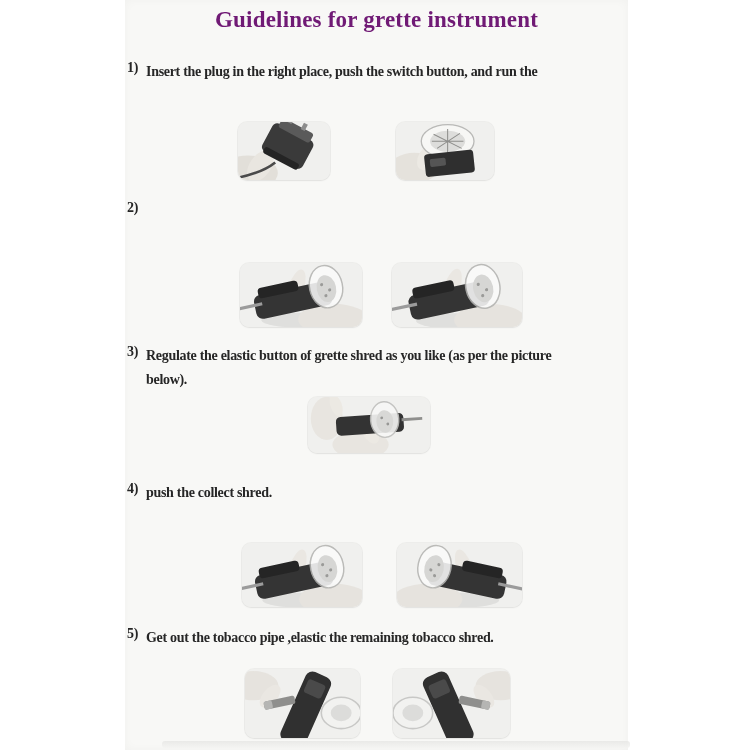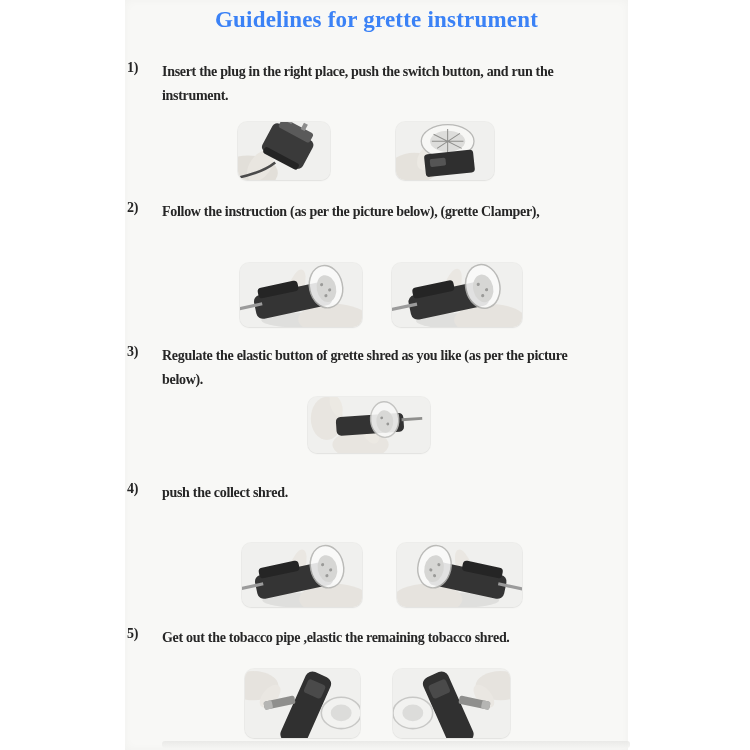--- a/index.html
+++ b/index.html
@@ -8,30 +8,30 @@
     background:#ffffff; overflow:hidden;
     font-family:"Liberation Serif", serif;
   }
   .paper {
     position:absolute; left:125px; top:0; width:503px; height:750px;
     background:#f8f8f6;
     box-shadow: inset 0 0 10px rgba(0,0,0,0.03);
   }
   .title {
     position:absolute; left:125px; top:7px; width:503px;
-    text-align:center; font-size:23px; font-weight:700; color:#3b82f6;
+    text-align:center; font-size:23px; font-weight:700; color:#701a75;
     letter-spacing:0.2px;
   }
   .step {
     position:absolute; left:127px; display:flex; color:#262626;
     font-size:14px; font-weight:700; letter-spacing:-0.3px;
   }
   .step .num { width:19px; flex:0 0 auto; }
   .step .text { line-height:24px; }
-  .step .text .ln { white-space:nowrap; display:block;margin-left:16px; }
+  .step .text .ln { white-space:nowrap; display:block; }
   .photo {
     position:absolute; border-radius:9px; overflow:hidden;
     background:#f0f0ee;
     box-shadow: 0 0 0 1px rgba(0,0,0,0.045), 0 1px 2px rgba(0,0,0,0.05);
   }
   .photo svg { display:block; width:100%; height:100%; }
   .flip svg { transform:scaleX(-1); }
   .paper-bottom-shadow {
     position:absolute; left:162px; top:741px; width:468px; height:7px;
     background:linear-gradient(#e7e7e5, #f4f4f2);
@@ -124,38 +124,36 @@
 
 <div id="stage">
   <div class="paper"></div>
 
   <div class="title">Guidelines for grette instrument</div>
 
   <div class="step" style="top:60px;">
     <span class="num">1)</span>
     <span class="text">
       <span class="ln">Insert the plug in the right place, push the switch button, and run the</span>
-      <span class="ln">instrument.</span>
     </span>
   </div>
   <div class="photo" style="left:238px; top:122px; width:92px; height:58px;" aria-label="Hand inserting the plug into the instrument">
     <svg viewBox="0 0 130 66" preserveAspectRatio="xMidYMid slice">
         <use href="#sym-plug"></use>
       </svg>
   </div>
   <div class="photo" style="left:396px; top:122px; width:98px; height:58px;" aria-label="Top view of instrument while pushing the switch button">
     <svg viewBox="0 0 130 66" preserveAspectRatio="xMidYMid slice">
         <use href="#sym-top"></use>
       </svg>
   </div>
 
   <div class="step" style="top:200px;">
     <span class="num">2)</span>
     <span class="text">
-      <span class="ln">Follow the instruction (as per the picture below), (grette Clamper),</span>
     </span>
   </div>
   <div class="photo" style="left:240px; top:263px; width:122px; height:64px;" aria-label="Grette clamper inserting grette into the instrument">
     <svg viewBox="0 0 130 66" preserveAspectRatio="xMidYMid slice">
         <use href="#sym-machine"></use>
       </svg>
   </div>
   <div class="photo" style="left:392px; top:263px; width:130px; height:64px;" aria-label="Grette inserted into the instrument to the button">
     <svg viewBox="0 0 130 66" preserveAspectRatio="xMidYMid slice">
         <use href="#sym-machine"></use>

